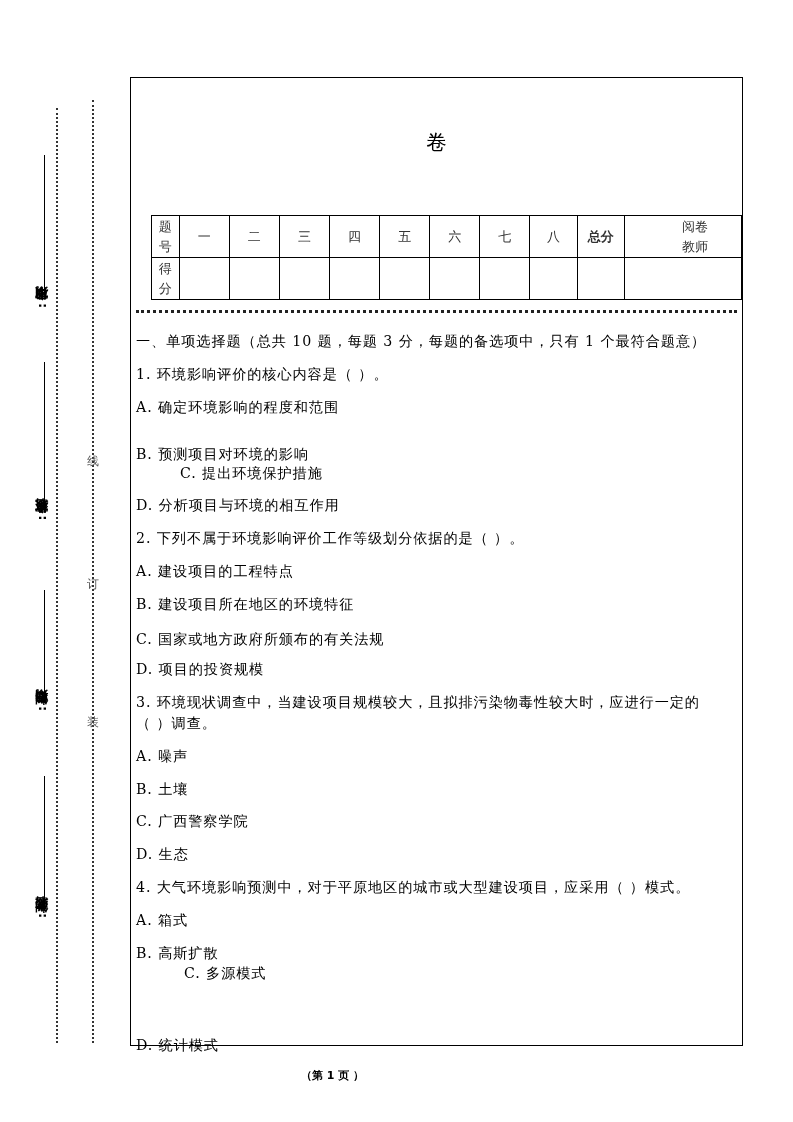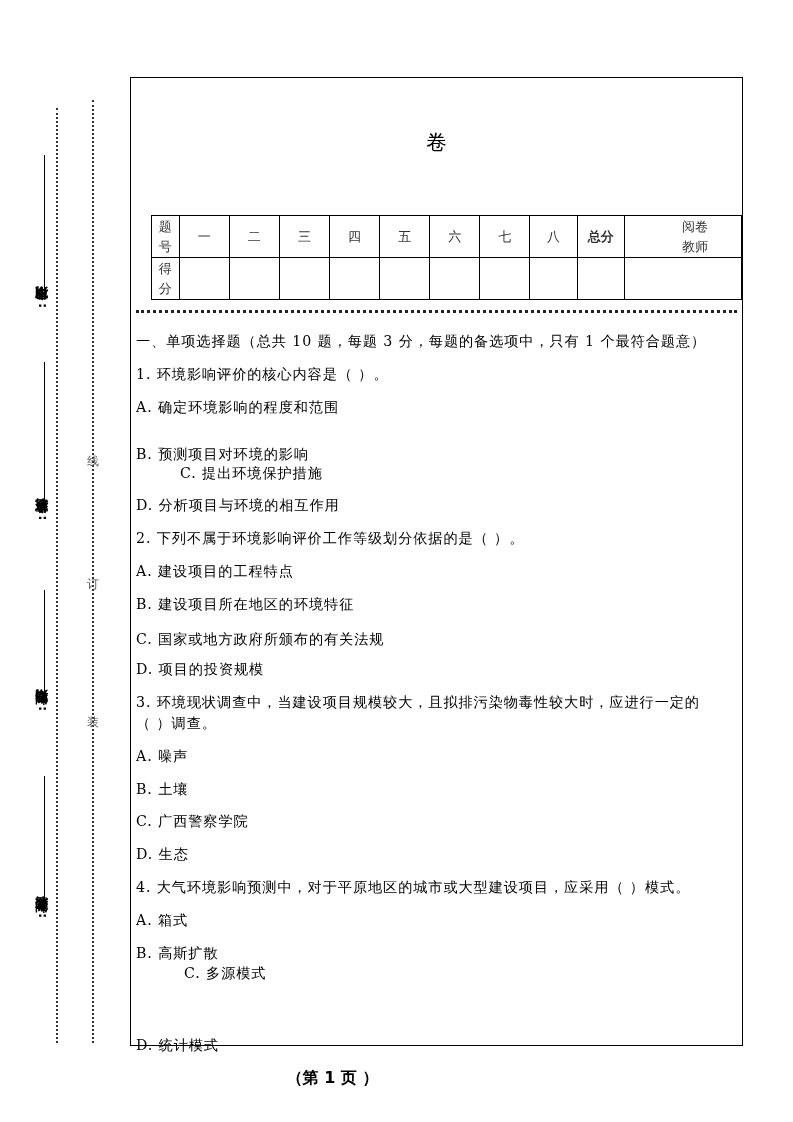--- a/index.html
+++ b/index.html
@@ -35,21 +35,21 @@
   table.score tr.r2 td { height:41px; }
   .stack { line-height:20px; }
 
   .dotline { position:absolute; left:5px; right:5px; top:232px; border-top:3px dotted #222; }
 
   .body-text { position:absolute; left:5px; right:4px; top:254px; font-size:14.2px;
                letter-spacing:0.9px; }
   .body-text .line { position:absolute; left:0; white-space:nowrap; }
 
   .page-footer { position:absolute; left:0; width:665px; top:1068px; text-align:center;
-                 font-family:"DejaVu Sans", sans-serif; font-weight:bold; font-size:16px; }
+                 font-family:"DejaVu Sans", sans-serif; font-weight:bold; font-size:11px; }
 </style>
 </head>
 <body>
 
 <div class="margin-line margin-inner"></div>
 <div class="margin-line margin-outer"></div>
 
 <div class="vline" style="top:155px;height:140px;"></div>
 <div class="vlabel" style="left:34px;top:302px;">审核日期:</div>
 <div class="vline" style="top:362px;height:140px;"></div>

